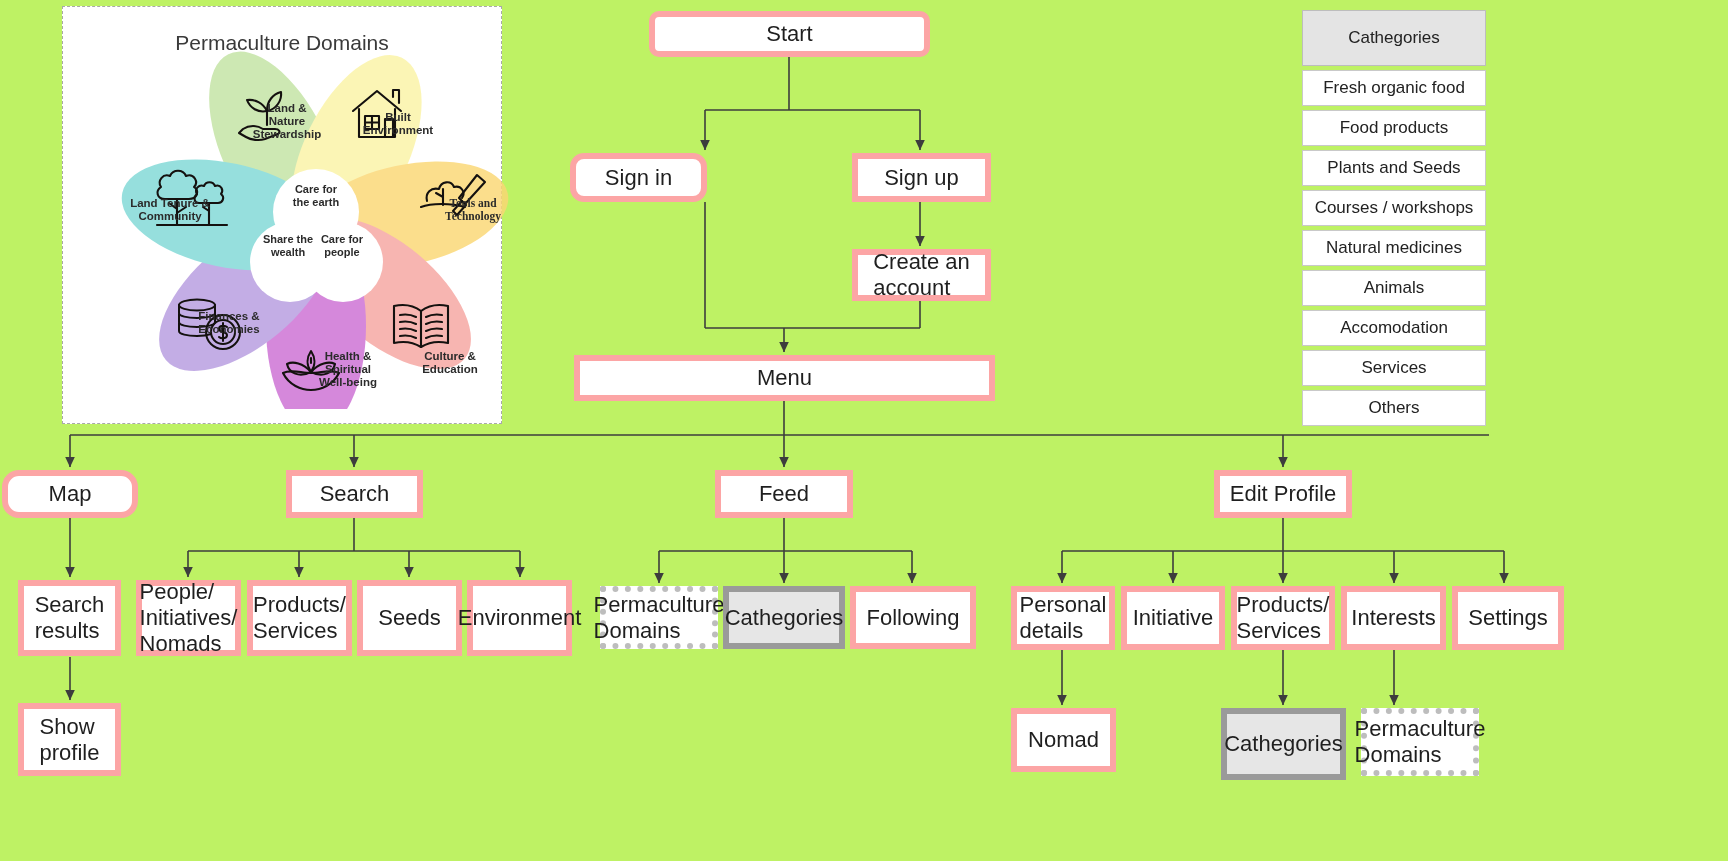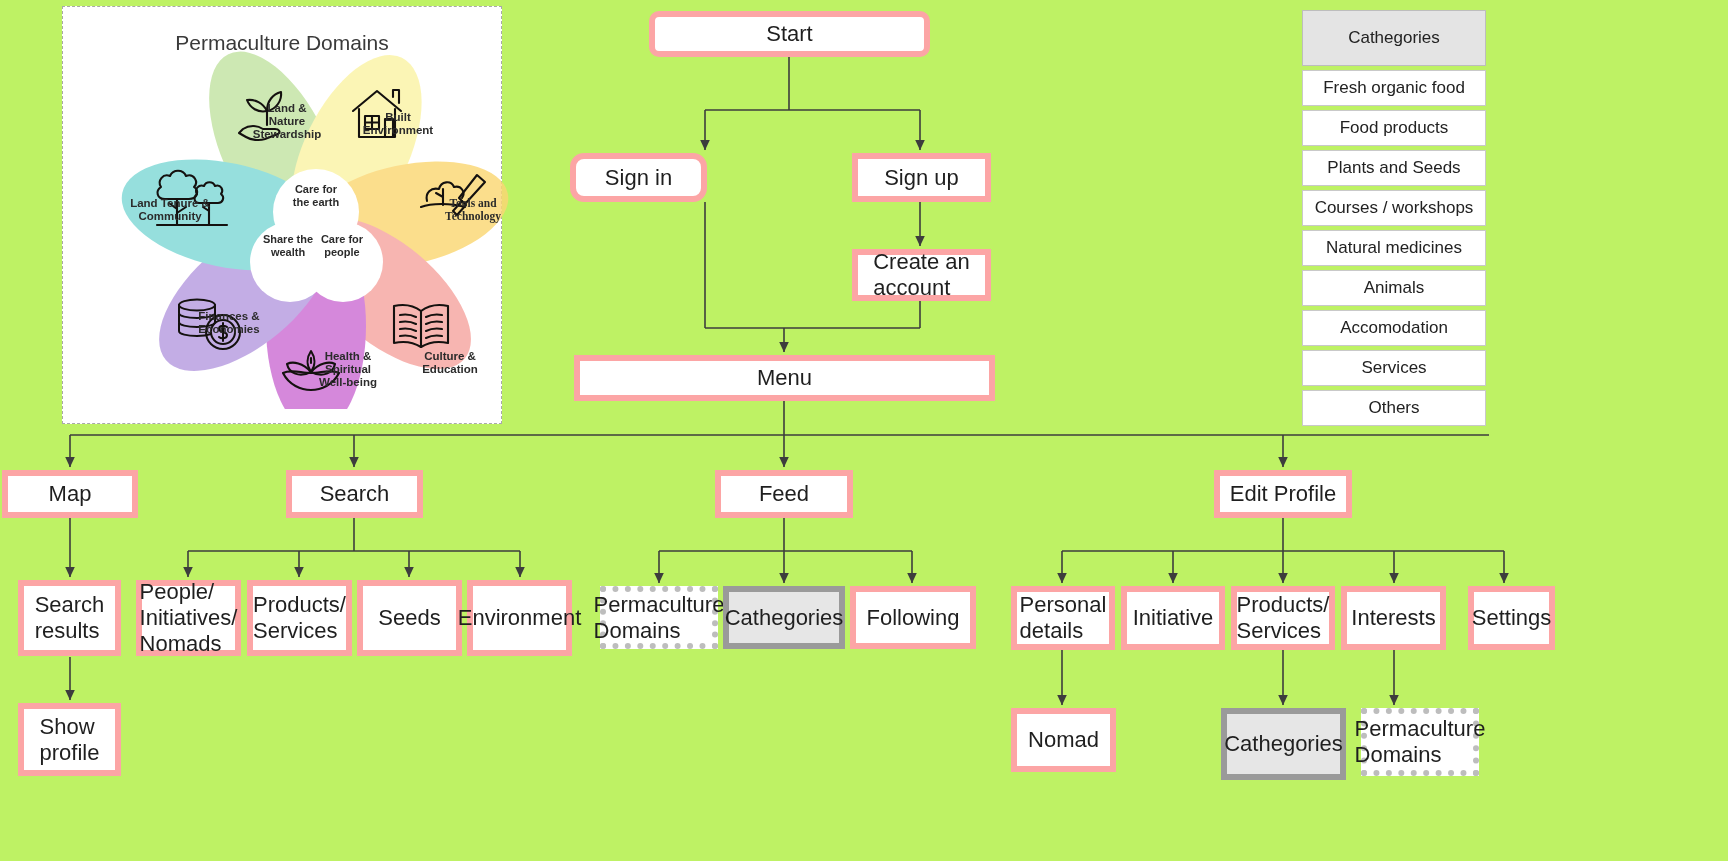--- a/index.html
+++ b/index.html
@@ -291,21 +291,21 @@
 
   <div class="node" style="left:570px; top:153px; width:137px; height:49px;border-radius:14px;">Sign in</div>
 
   <div class="node" style="left:852px; top:153px; width:139px; height:49px;">Sign up</div>
 
   <div class="node" style="left:852px; top:249px; width:139px; height:52px;">Create an
 account</div>
 
   <div class="node" style="left:574px; top:355px; width:421px; height:46px;">Menu</div>
 
-  <div class="node" style="left:2px; top:470px; width:136px; height:48px;">Map</div>
+  <div class="node" style="left:2px; top:470px; width:136px; height:48px;border-radius:17px;">Map</div>
 
   <div class="node" style="left:286px; top:470px; width:137px; height:48px;">Search</div>
 
   <div class="node" style="left:715px; top:470px; width:138px; height:48px;">Feed</div>
 
   <div class="node" style="left:1214px; top:470px; width:138px; height:48px;">Edit Profile</div>
 
   <div class="node" style="left:18px; top:580px; width:103px; height:76px;">Search
 results</div>
 
@@ -333,21 +333,21 @@
 
   <div class="node" style="left:850px; top:586px; width:126px; height:63px;">Following</div>
 
   <div class="node" style="left:1121px; top:586px; width:104px; height:64px;">Initiative</div>
 
   <div class="node" style="left:1231px; top:586px; width:104px; height:64px;">Products/
 Services</div>
 
   <div class="node" style="left:1341px; top:586px; width:105px; height:64px;">Interests</div>
 
-  <div class="node" style="left:1452px; top:586px; width:87px; height:64px;margin-left:16px;">Settings</div>
+  <div class="node" style="left:1452px; top:586px; width:112px; height:64px;">Settings</div>
 
   <div class="node" style="left:1011px; top:708px; width:105px; height:64px;">Nomad</div>
 
   <div class="node filled" style="left:1221px; top:708px; width:125px; height:72px;">Cathegories</div>
 
   <div class="node dotted" style="left:1361px; top:708px; width:118px; height:68px;">Permaculture
 Domains</div>
 
 </div>
 

